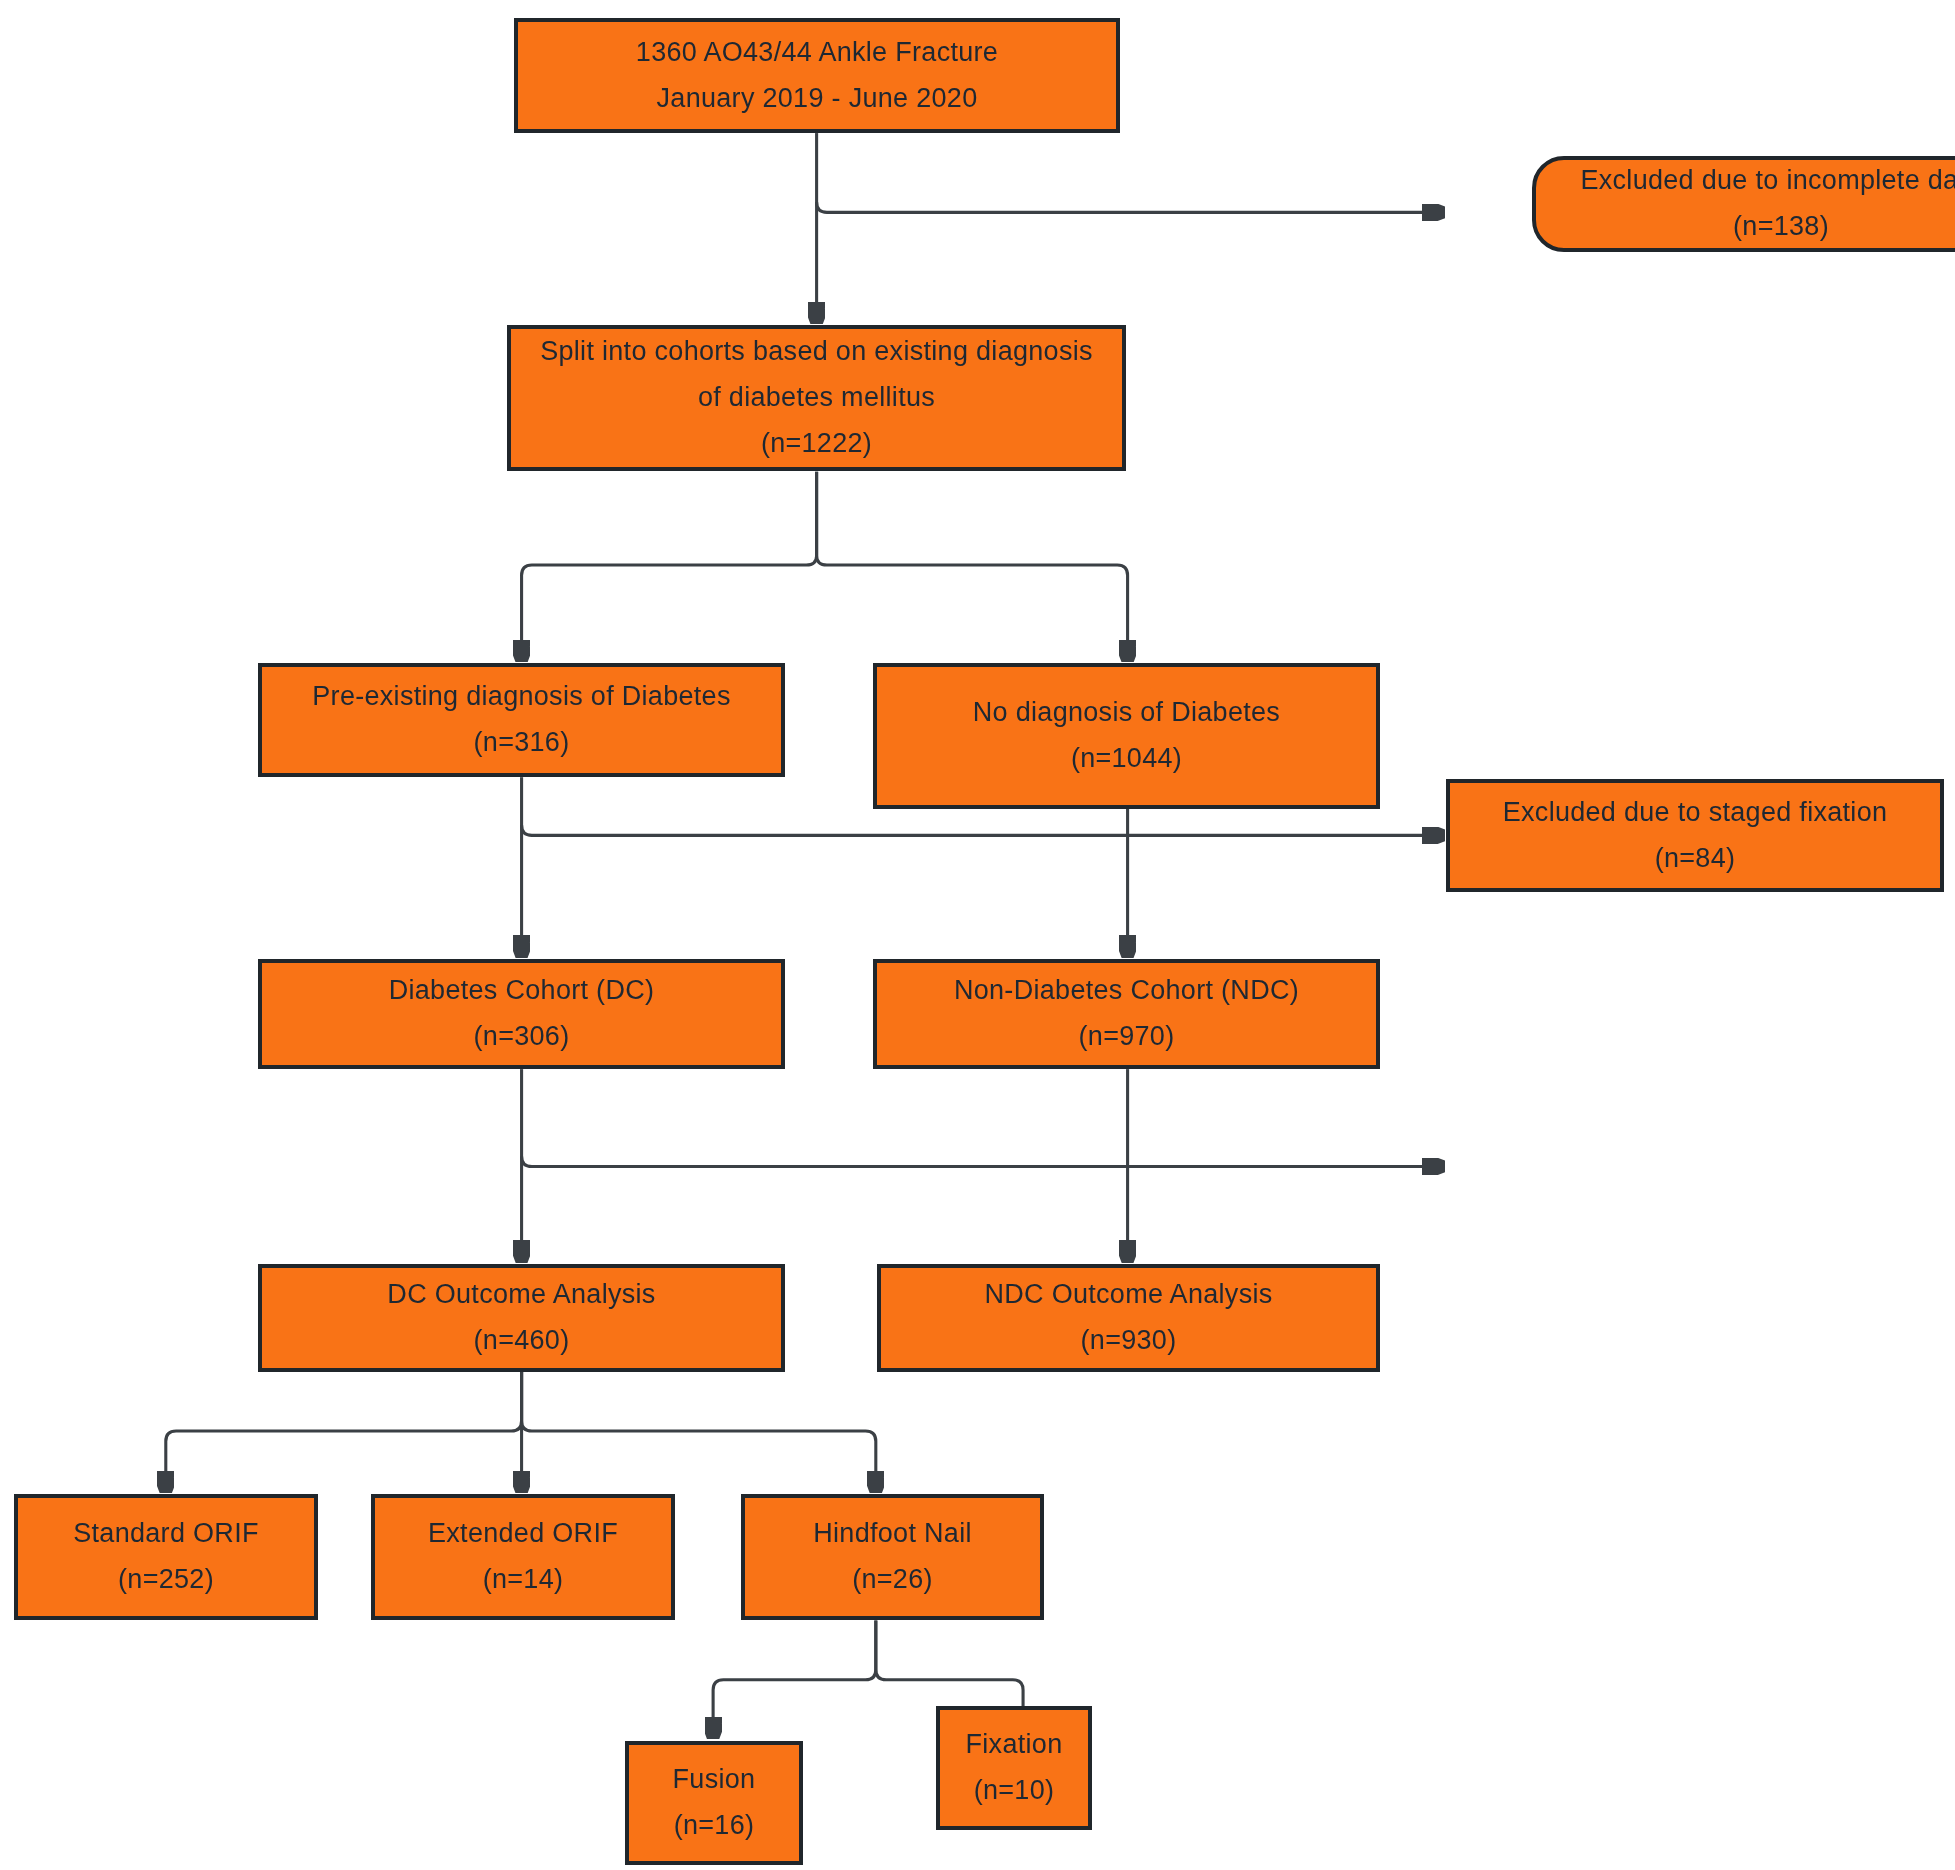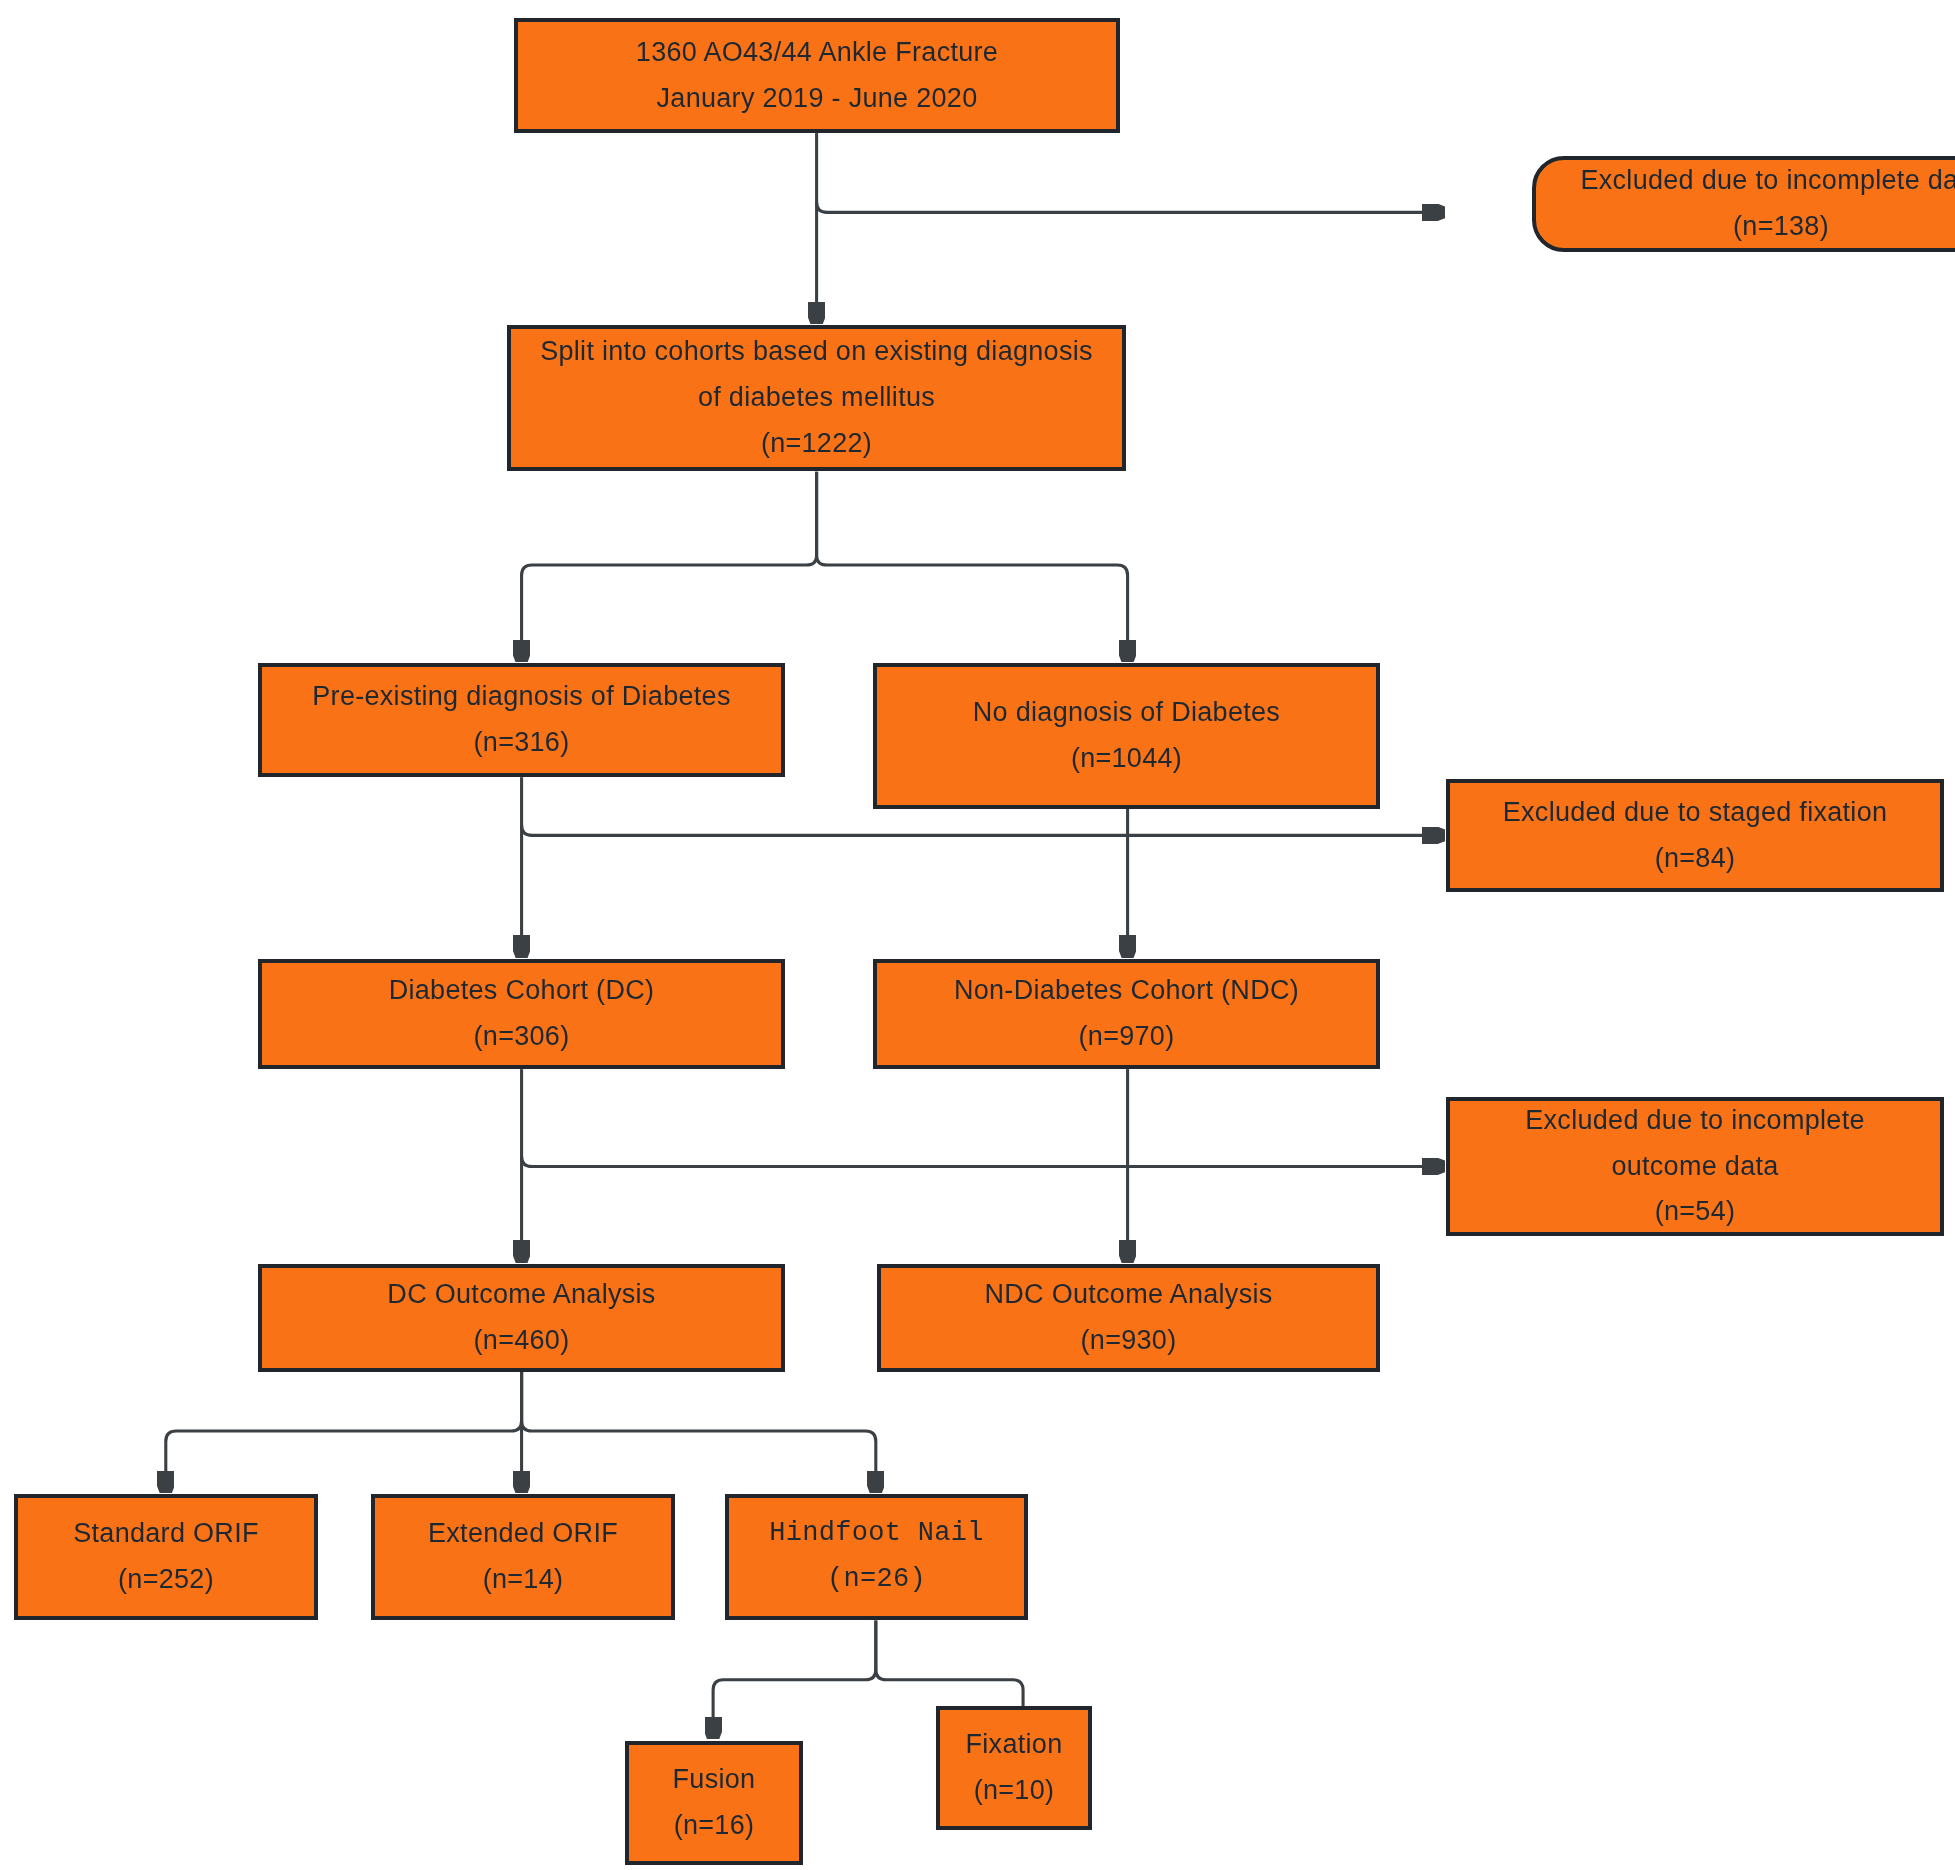--- a/index.html
+++ b/index.html
@@ -113,25 +113,20 @@
   <div class="node" style="left:258px; top:959px; width:527px; height:110px;">
     <span class="node-label">Diabetes Cohort (DC)
 (n=306)</span>
   </div>
 
   <div class="node" style="left:873px; top:959px; width:507px; height:110px;">
     <span class="node-label">Non-Diabetes Cohort (NDC)
 (n=970)</span>
   </div>
 
-  <div class="node" style="left:1446px; top:1097px; width:498px; height:139px;">
-    <span class="node-label">Excluded due to incomplete
-outcome data
-(n=54)</span>
-  </div>
 
   <div class="node" style="left:258px; top:1264px; width:527px; height:108px;">
     <span class="node-label">DC Outcome Analysis
 (n=460)</span>
   </div>
 
   <div class="node" style="left:877px; top:1264px; width:503px; height:108px;">
     <span class="node-label">NDC Outcome Analysis
 (n=930)</span>
   </div>
@@ -139,21 +134,21 @@
   <div class="node" style="left:14px; top:1494px; width:304px; height:126px;">
     <span class="node-label">Standard ORIF
 (n=252)</span>
   </div>
 
   <div class="node" style="left:371px; top:1494px; width:304px; height:126px;">
     <span class="node-label">Extended ORIF
 (n=14)</span>
   </div>
 
-  <div class="node" style="left:725px; top:1494px; width:303px; height:126px;font-family:Liberation Mono, monospace;">
+  <div class="node" style="left:741px; top:1494px; width:303px; height:126px;">
     <span class="node-label">Hindfoot Nail
 (n=26)</span>
   </div>
 
   <div class="node" style="left:625px; top:1741px; width:178px; height:124px;">
     <span class="node-label">Fusion
 (n=16)</span>
   </div>
 
   <div class="node" style="left:936px; top:1706px; width:156px; height:124px;align-items:center;">

